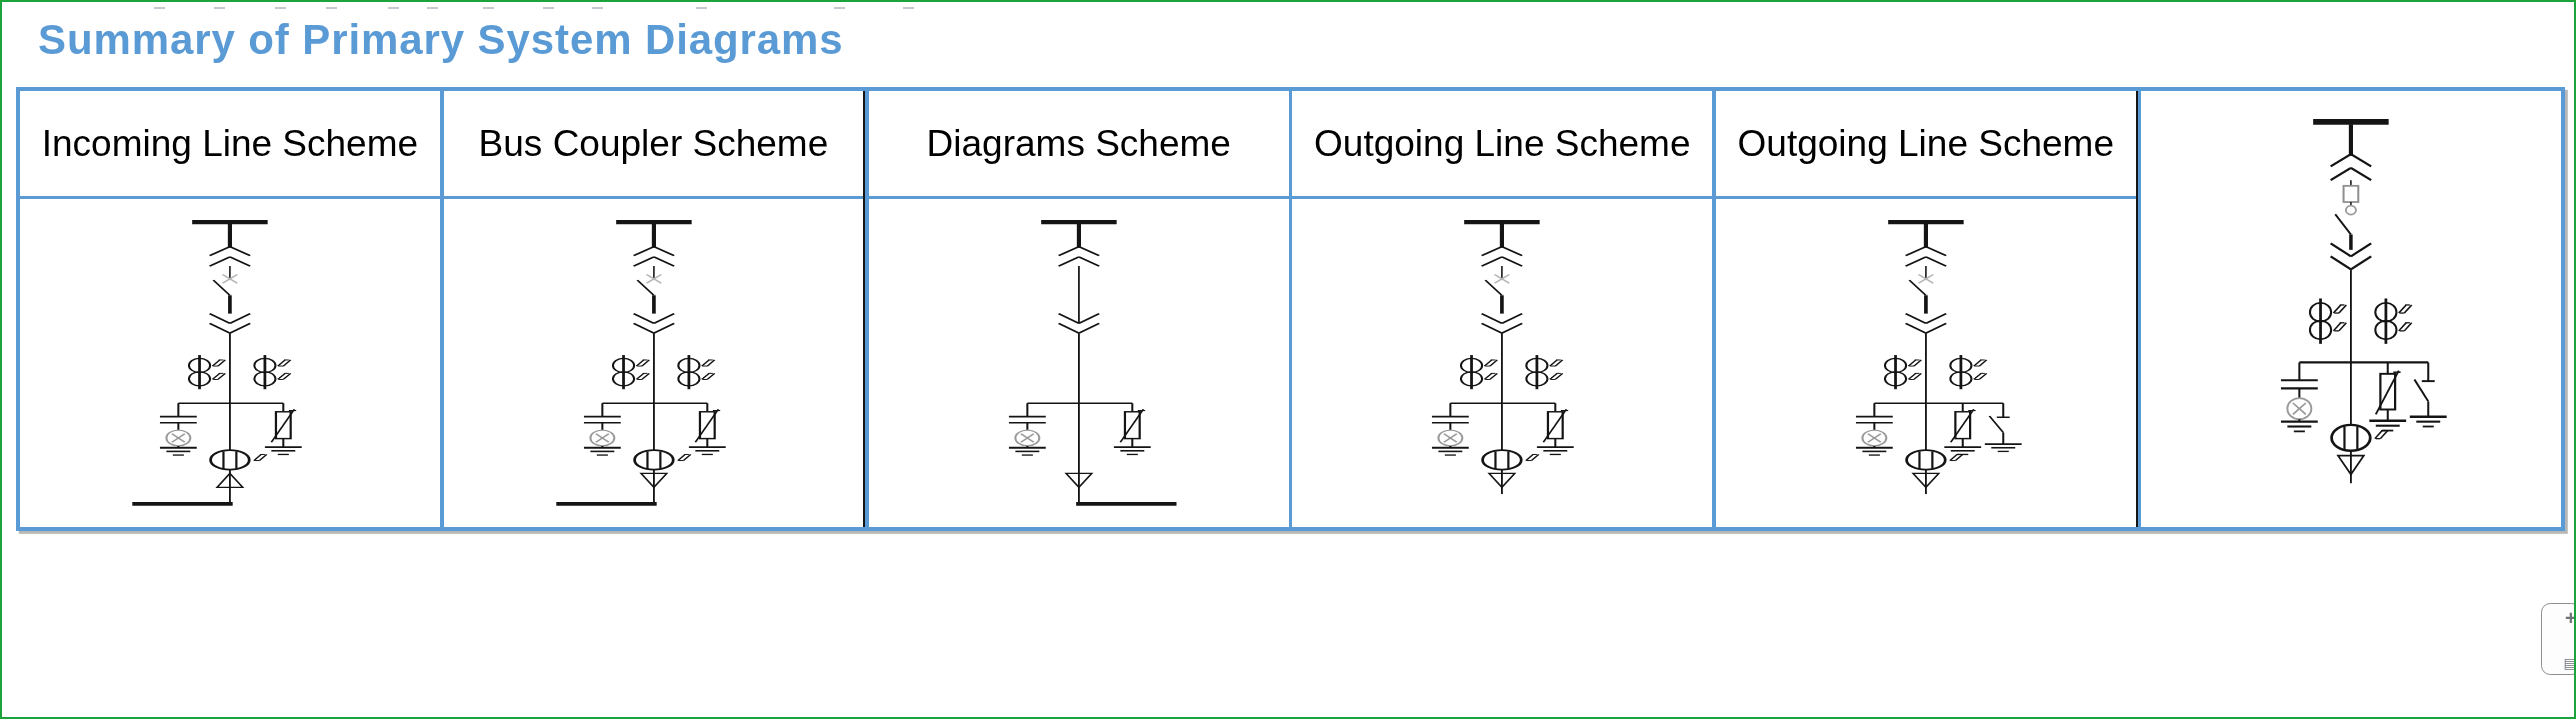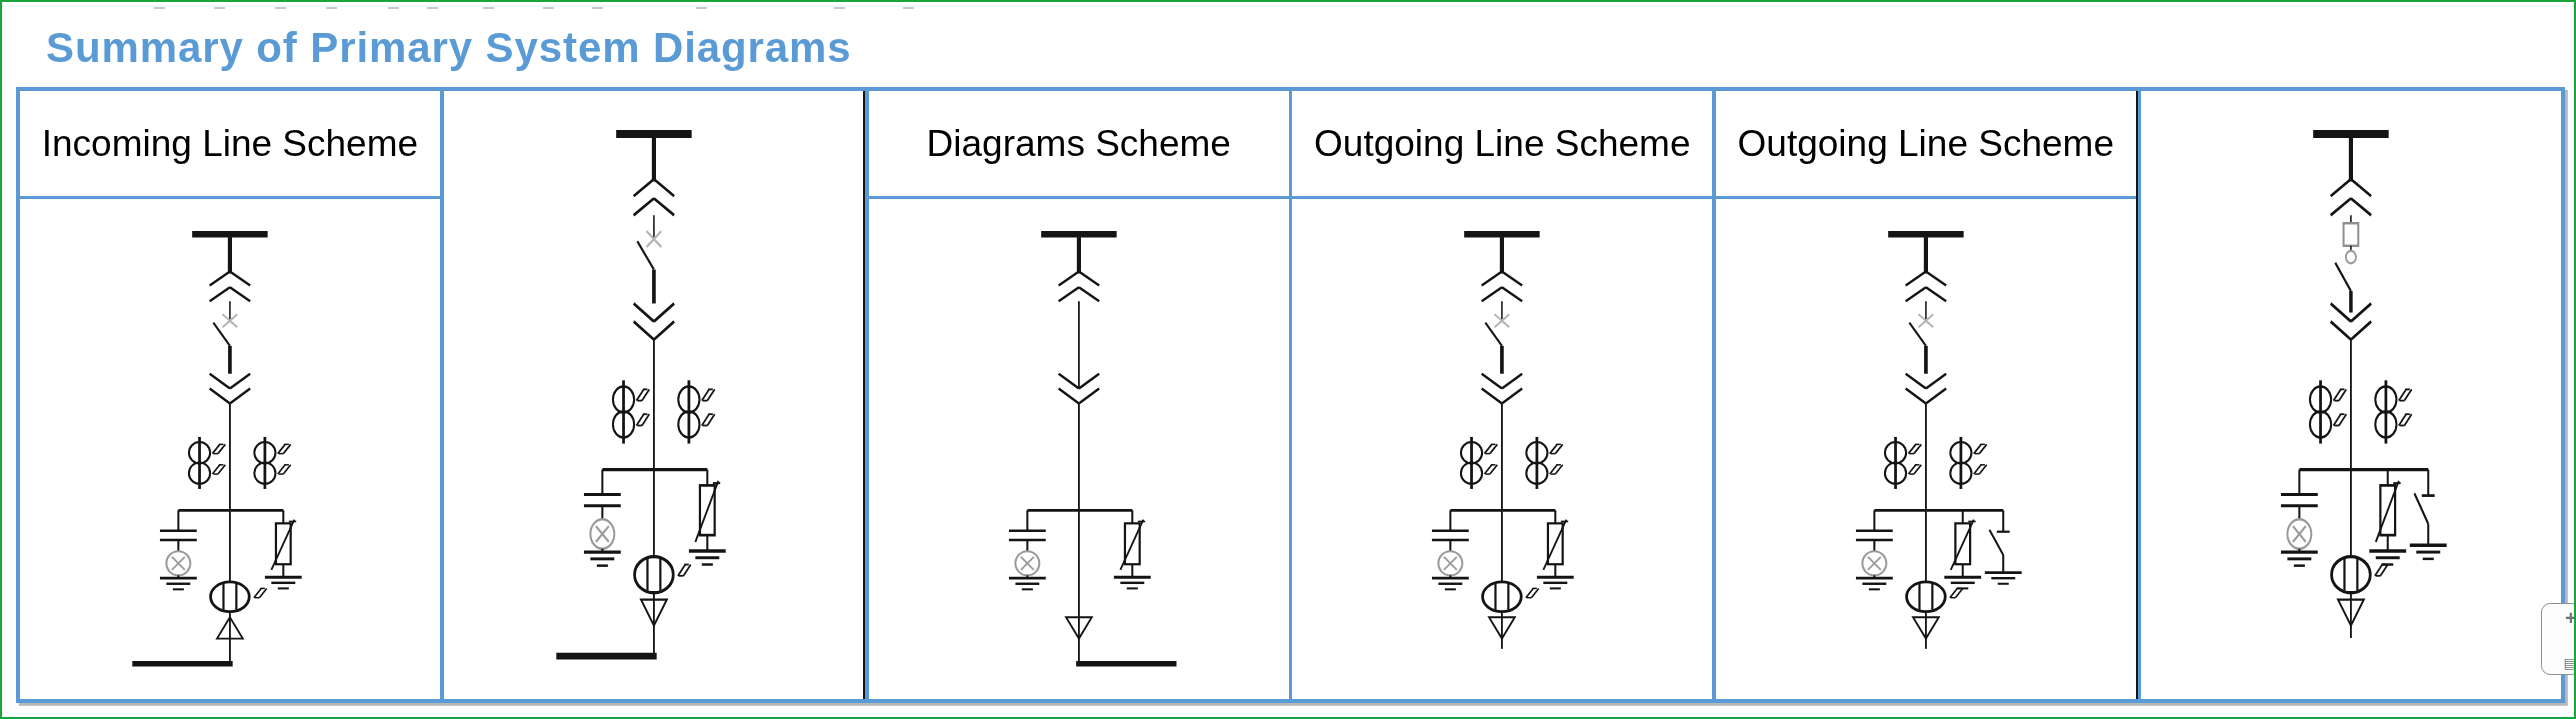--- a/index.html
+++ b/index.html
@@ -4,26 +4,26 @@
 <style>
   html,body{margin:0;padding:0;background:#e8e8e8;}
   .page{
     position:relative; width:2576px; height:719px; background:#ffffff;
     border:2.8px solid #1CA43C; box-sizing:border-box; overflow:hidden;
     font-family:"Liberation Sans", sans-serif;
   }
   .top-dashes{position:absolute; left:0; top:4.6px; height:3.7px; width:100%;}
   .top-dashes span{position:absolute; top:0; width:11px; height:2.8px; background:#c3c9cf;}
   .title{
-    position:absolute; left:28px; top:5.5px; margin:16px;
+    position:absolute; left:28px; top:5.5px; margin:8px;
     font-size:42px; font-weight:bold; letter-spacing:0.9px; color:#5B9BD5;
     white-space:nowrap;
   }
   .table{
-    position:absolute; left:14px; top:85px; width:2549px; height:616px;
+    position:absolute; left:14px; top:85px; width:2549px; height:444px;
     display:flex; box-sizing:border-box; border:4.6px solid #5B9BD5;
     background:#fff; box-shadow:2.8px 2.8px 0 #b7b7b7;
   }
   .col{flex:1 1 0; min-width:0; display:flex; flex-direction:column;}
   .sep{flex:0 0 3.7px; background:#5B9BD5;}
   .sep.black{flex:0 0 5.5px; background:linear-gradient(to right,#151515 1.8px,#5B9BD5 1.8px);}
   .th{
     height:105px; flex:0 0 auto; border-bottom:3.7px solid #5B9BD5;
     display:flex; flex-direction:column; align-items:center; justify-content:center;
     text-align:center; font-size:37px; color:#000; line-height:1.12;
@@ -137,20 +137,23 @@
             <line x1="261" y1="419" x2="266" y2="419" stroke="#141414" stroke-width="1.6"></line>
             <line x1="255" y1="429" x2="260" y2="429" stroke="#141414" stroke-width="1.6"></line>
             <line x1="228" y1="444" x2="228" y2="500" stroke="#141414" stroke-width="2"></line>
             <path d="M 228 450 L 214 473 L 242 473 Z" fill="none" stroke="#141414" stroke-width="2"></path>
             <line x1="122" y1="500" x2="231" y2="500" stroke="#141414" stroke-width="6"></line>
           </svg>
         </div>
       </div>
       <div class="sep"></div>
       <div class="col">
+        <div class="th">
+          <div>Bus Coupler Scheme</div>
+        </div>
         <div class="td">
           <svg viewBox="0 0 456 538" preserveAspectRatio="none" xmlns="http://www.w3.org/2000/svg">
             <line x1="187" y1="38" x2="269" y2="38" stroke="#141414" stroke-width="7"></line>
             <line x1="228" y1="41" x2="228" y2="80" stroke="#141414" stroke-width="4.5"></line>
             <line x1="206" y1="93" x2="228" y2="78" stroke="#141414" stroke-width="2.6"></line>
             <line x1="228" y1="78" x2="250" y2="93" stroke="#141414" stroke-width="2.6"></line>
             <line x1="206" y1="110" x2="228" y2="95" stroke="#141414" stroke-width="2.6"></line>
             <line x1="228" y1="95" x2="250" y2="110" stroke="#141414" stroke-width="2.6"></line>
             <line x1="228" y1="110" x2="228" y2="131" stroke="#141414" stroke-width="1.7"></line>
             <line x1="220" y1="124" x2="236" y2="138" stroke="#b5b5b5" stroke-width="2.2"></line>

